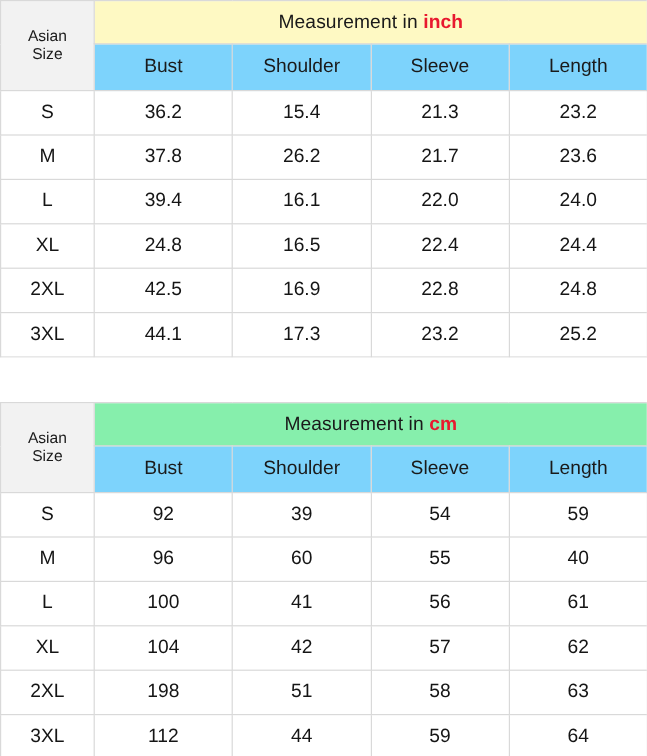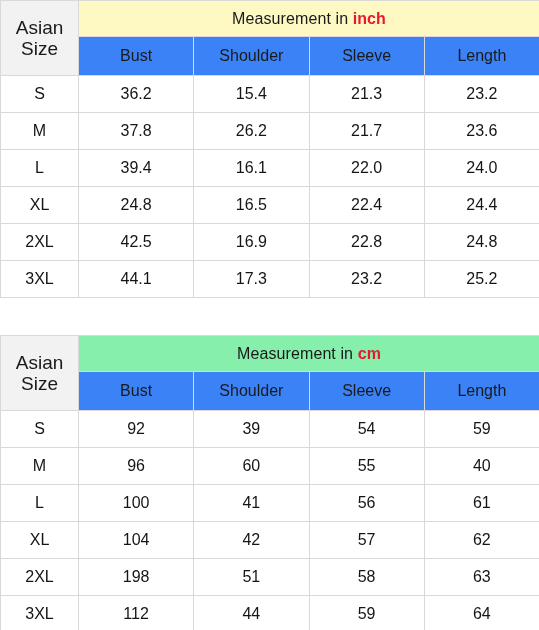--- a/index.html
+++ b/index.html
@@ -33,21 +33,21 @@
     color: #1a1a1a;
   }
 
   
   col.c-size   { width: 78px; }
   col.c-meas   { width: 115.25px; }
 
   
   .asian-size-cell {
     background: #f2f2f2;
-    font-size: 19px;
+    font-size: 13px;
     line-height: 1.12;
     color: #111111;
     padding: 2px 4px;
   }
 
   
   .banner {
     height: 36px;
     font-size: 16px;
     color: #222222;
@@ -56,21 +56,21 @@
   .banner-inch { background: #fef9c3; }
   .banner-cm   { background: #86efac; margin-top: 20px; }
   .unit {
     color: #e8192e;
     font-weight: bold;
   }
 
   
   .col-head {
     height: 39px;
-    background: #3b82f6;
+    background: #7dd3fc;
     font-size: 16px;
     color: #1a1a1a;
   }
 
   
   .data-row td {
     height: 37px;
     font-size: 16px;
     background: #ffffff;
     color: #151515;

